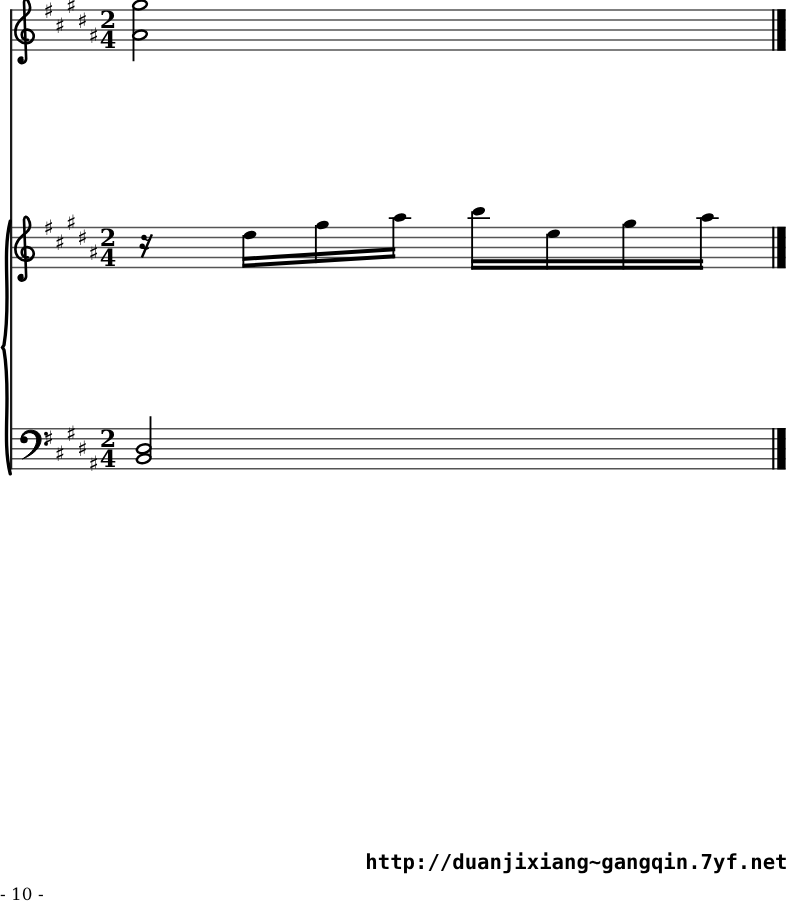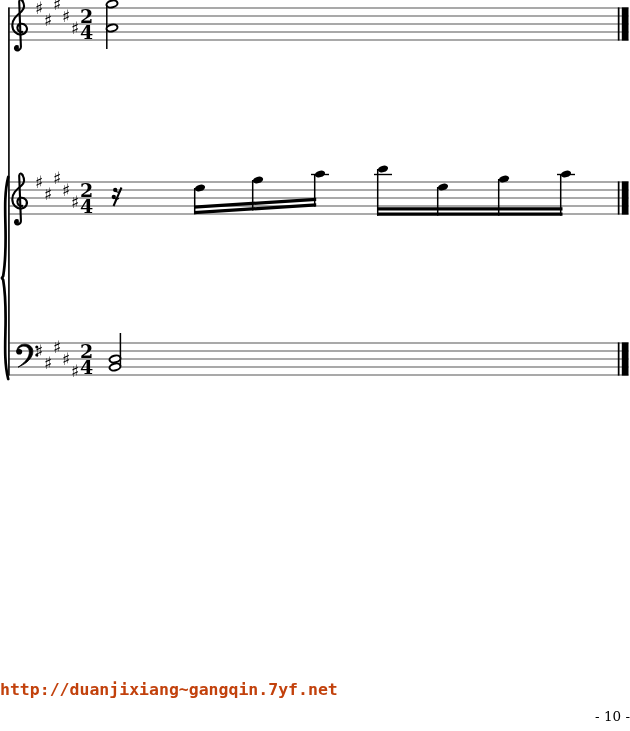--- a/index.html
+++ b/index.html
@@ -1,24 +1,24 @@
 <!DOCTYPE html>
 <html><head>
 <meta charset="utf-8">
 <style>
   html,body{margin:0;padding:0;background:#fff;}
   .page{position:relative;width:630px;height:731px;background:#ffffff;overflow:hidden;}
   #score-svg{position:absolute;top:0;left:0;}
   .footer-url{
-    position:absolute;top:680px;left:0;width:630px;text-align:left;
+    position:absolute;top:680px;left:0;width:630px;text-align:right;
     font-family:"DejaVu Sans Mono",monospace;font-weight:bold;font-size:16.5px;
-    color:#c2410c;white-space:pre;
+    color:#000000;white-space:pre;
   }
   .page-num{
-    position:absolute;top:708px;left:0;width:630px;text-align:right;
+    position:absolute;top:708px;left:0;width:630px;text-align:left;
     font-family:"DejaVu Serif",serif;font-size:13.5px;color:#000;
   }
 </style>
 </head>
 <body>
 
 <div class="page">
   <svg id="score-svg" width="630" height="731" viewBox="0 0 630 731">
       <line x1="8.2" y1="8" x2="628.5" y2="8" stroke="#555" stroke-width="1.15"></line>
       <line x1="8.2" y1="16" x2="628.5" y2="16" stroke="#555" stroke-width="1.15"></line>

